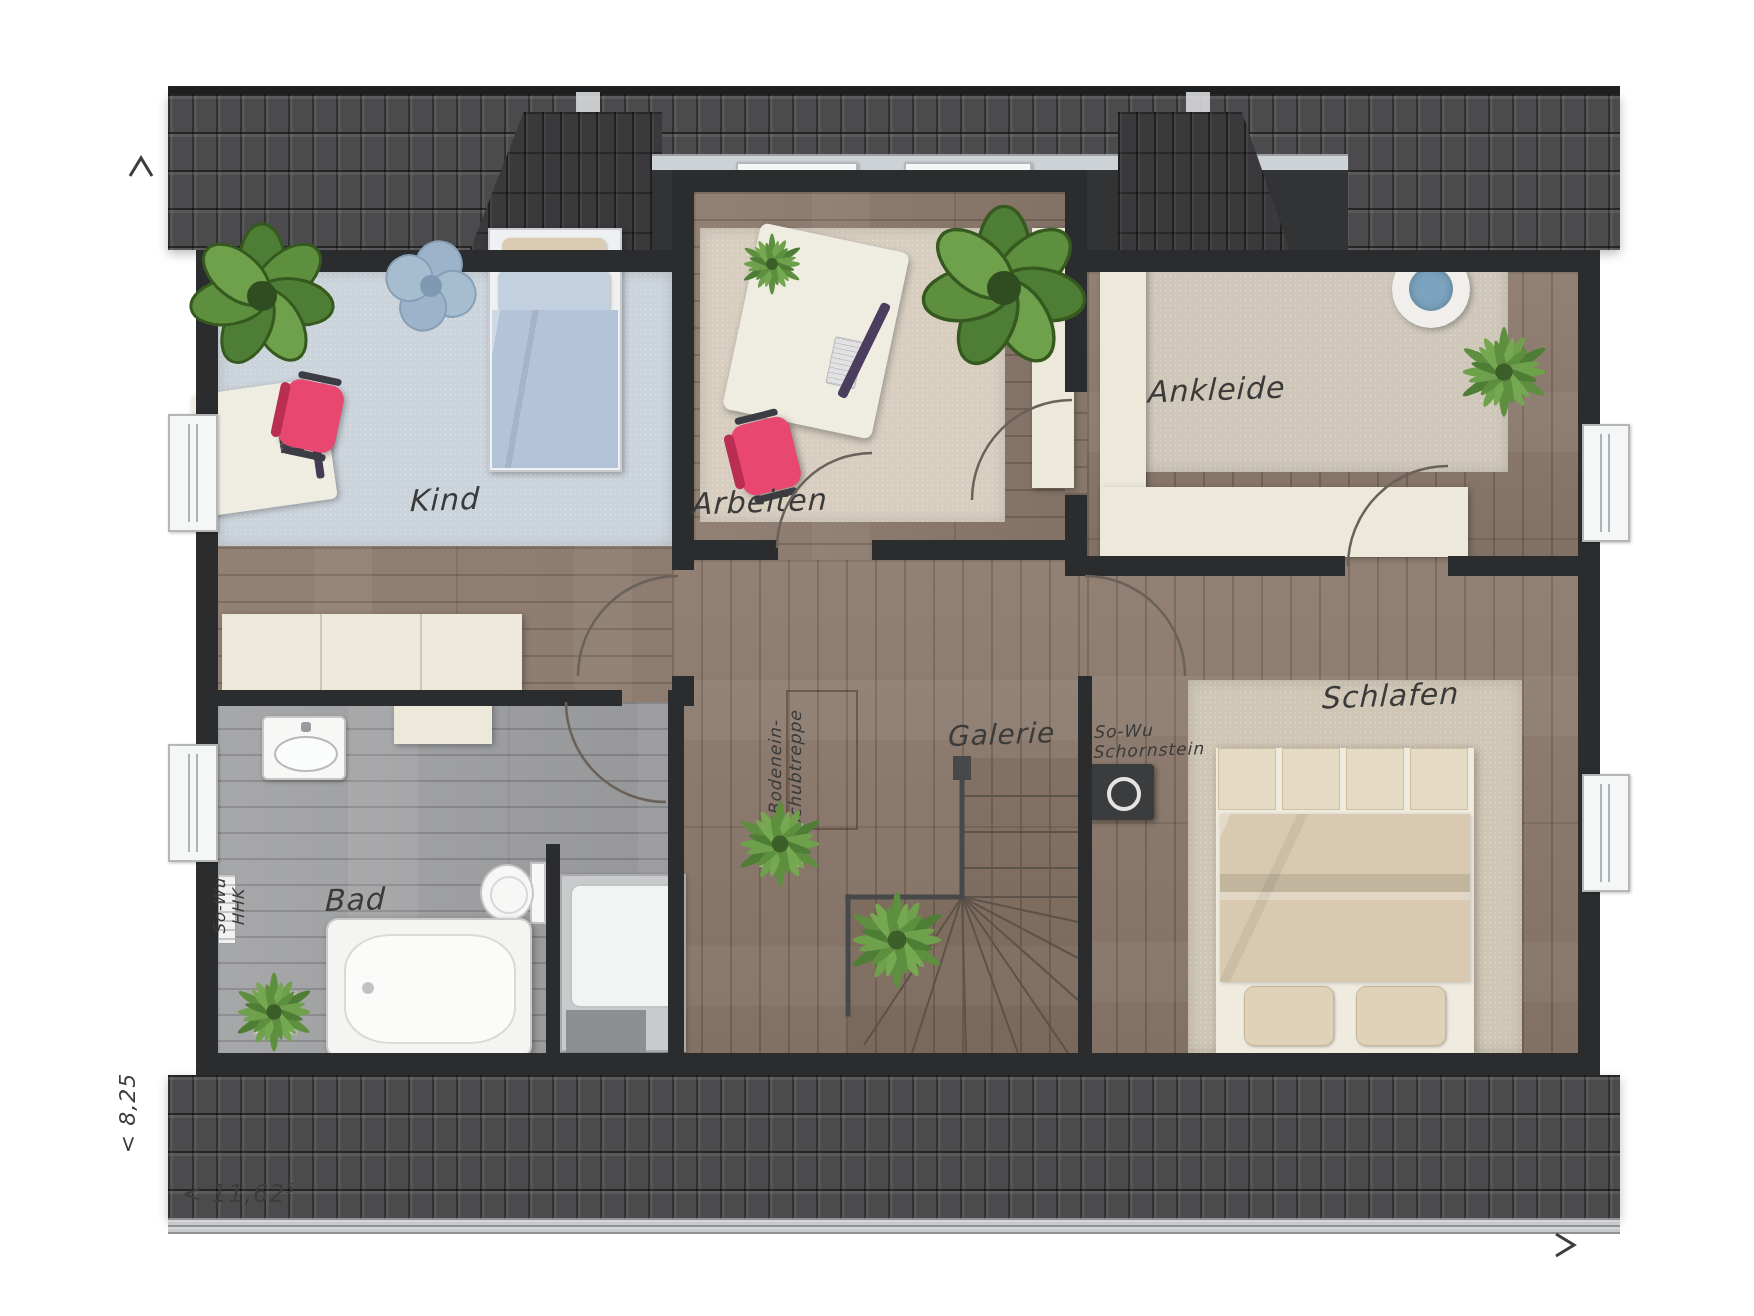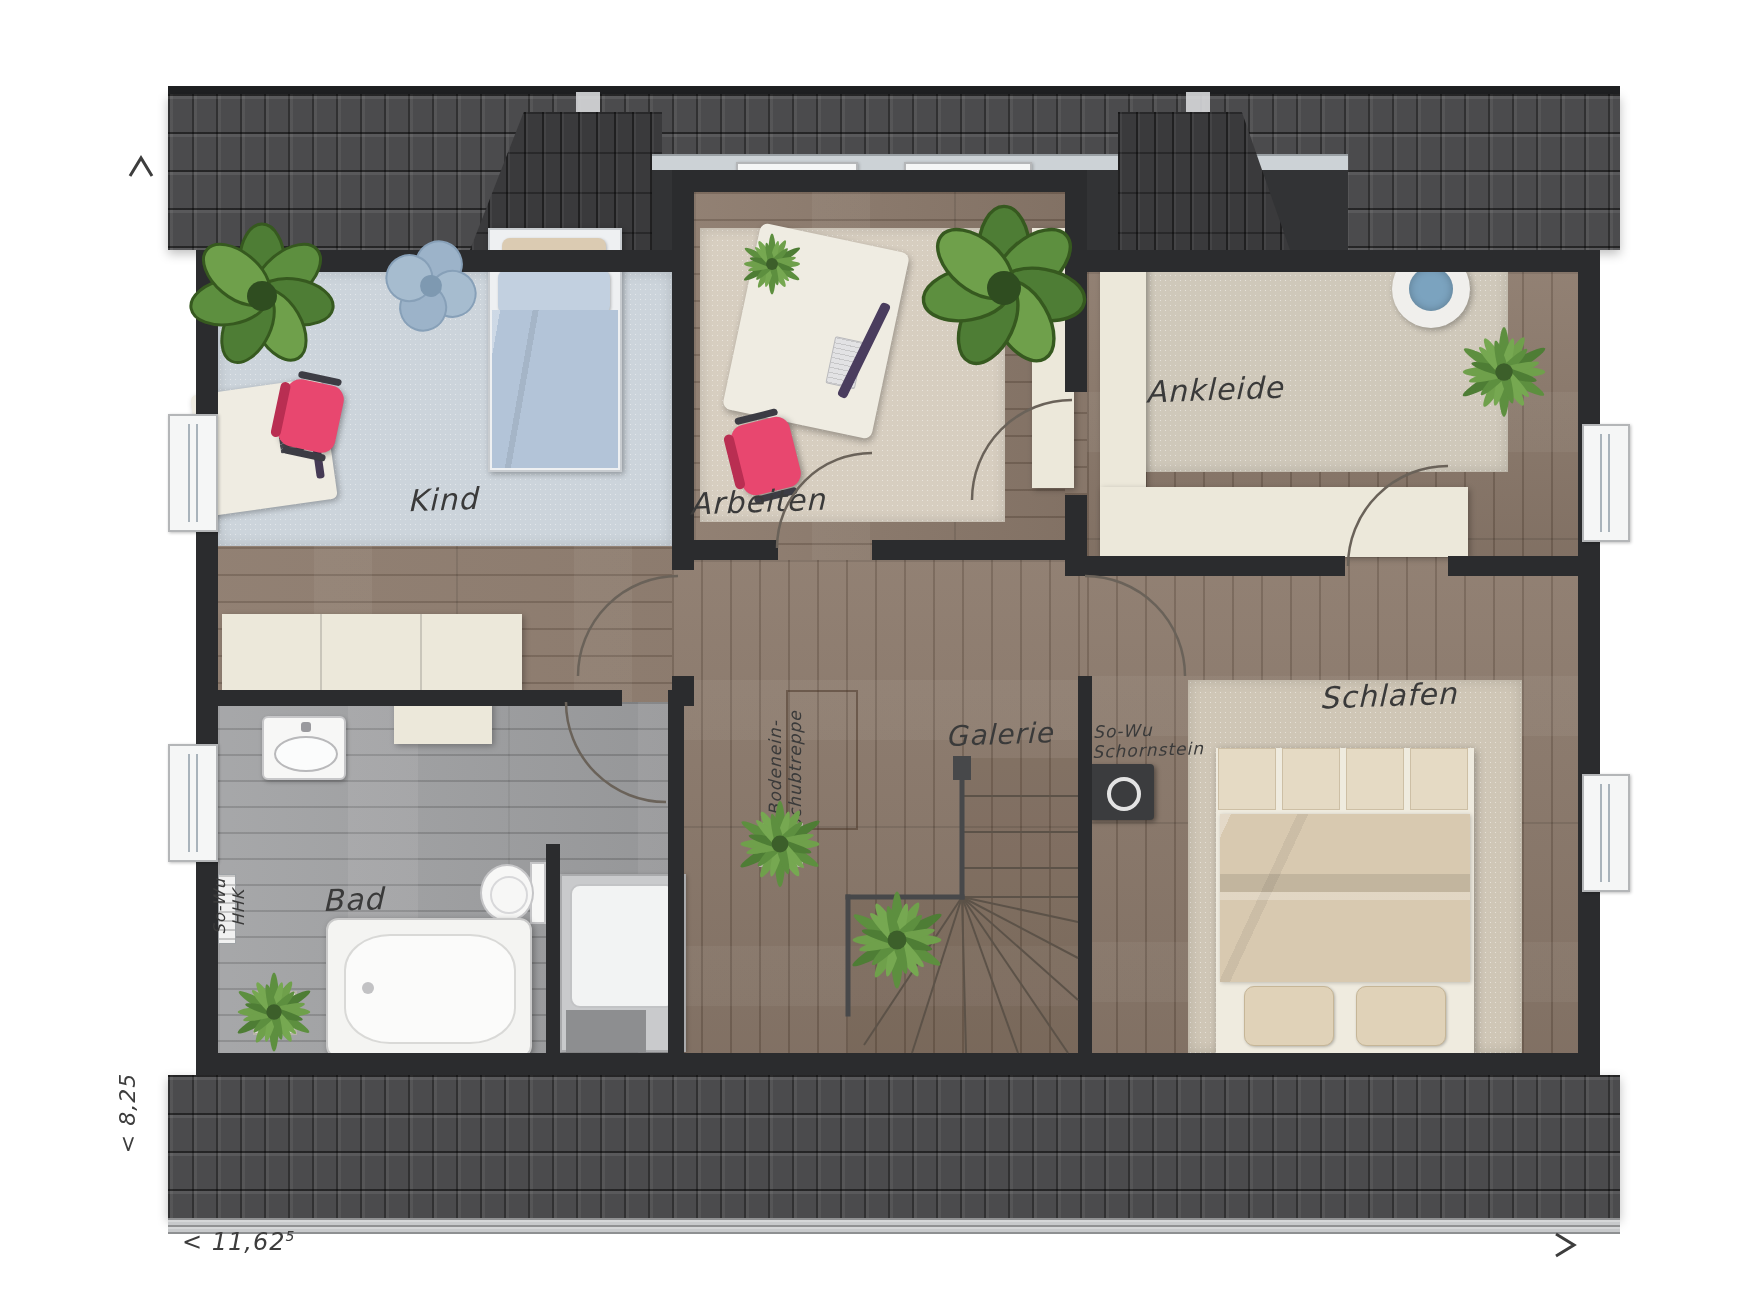--- a/index.html
+++ b/index.html
@@ -238,21 +238,21 @@
   </div>
   <div class="abs hand-v hand small-label" style="left:745px;top:710px;width:160px;height:120px;text-align:center;font-style:italic;">
     <span style="display:block;">Bodenein-</span>
     <span style="display:block;">schubtreppe</span>
   </div>
   <div class="abs hand-v hand" style="left:190px;top:867px;width:120px;height:80px;text-align:center;font-size:16px;line-height:19px;font-style:italic;">
     <span style="display:block;">So-Wu</span>
     <span style="display:block;">HHK</span>
   </div>
 
-  <div class="abs dim-label" style="left:182px;top:1228px;">
+  <div class="abs dim-label" style="left:182px;top:1180px;">
     <span>&lt; 11,62</span><sup>5</sup>
   </div>
   <div class="abs dim-label" style="left:75px;top:1093px;width:120px;height:40px;text-align:center;font-size:22px;transform:rotate(-90deg);">
     <span>&lt; 8,25</span>
   </div>
 
   <svg class="abs" style="left:0;top:0;" width="1754" height="1316" viewBox="0 0 1754 1316">
     <defs>
       <g id="p-grass">
         <ellipse rx="5" ry="36" fill="#5d8f3f" transform="rotate(0)"></ellipse>

